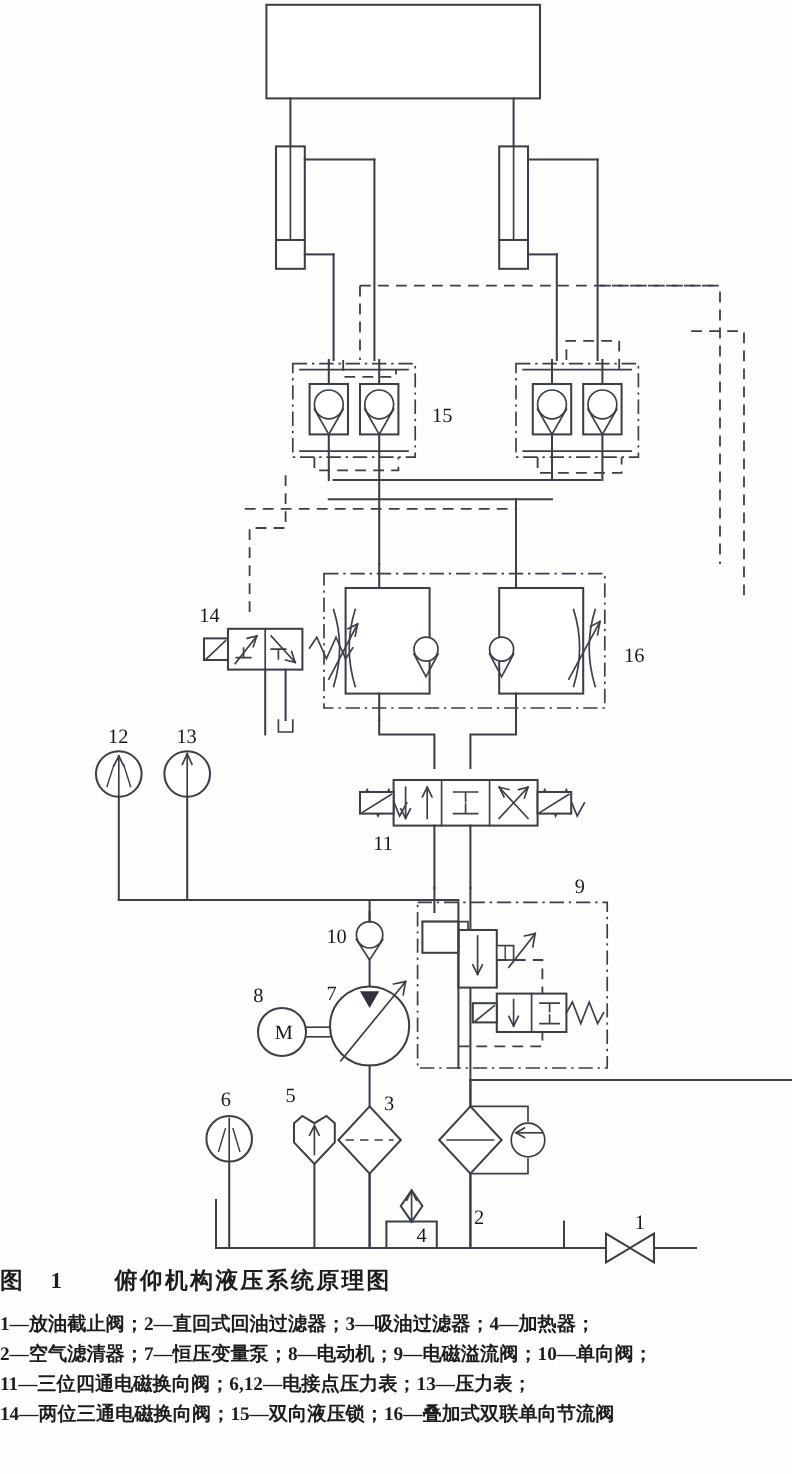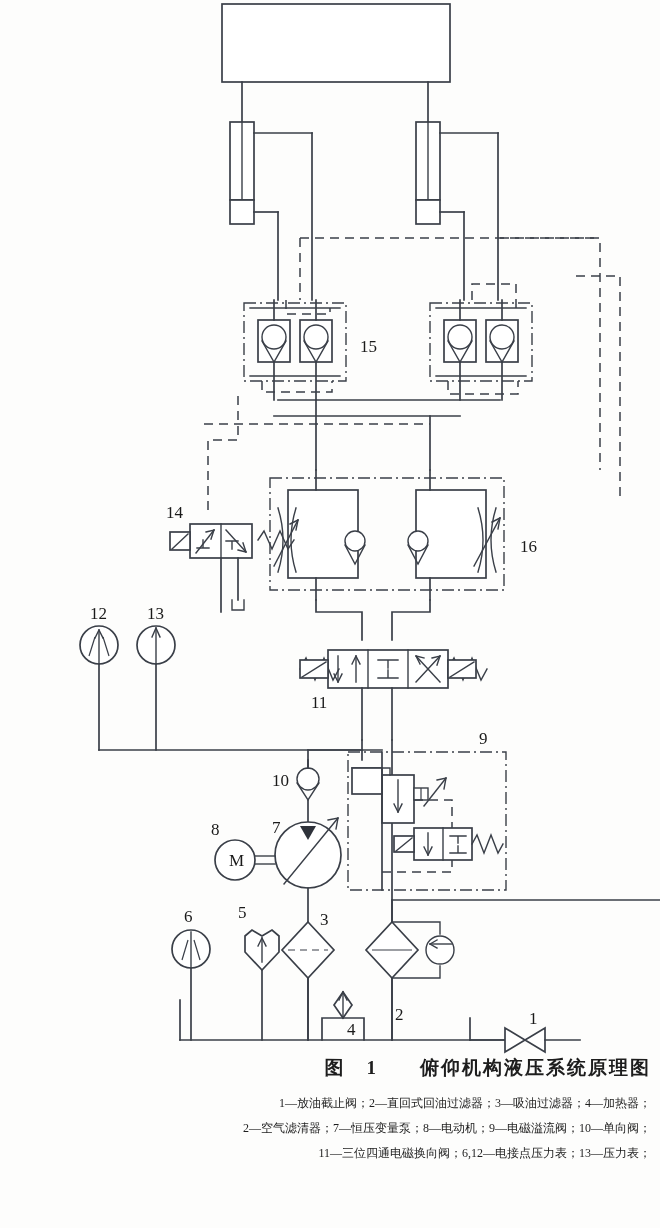--- a/index.html
+++ b/index.html
@@ -6,28 +6,28 @@
   html,body{margin:0;padding:0;background:#ffffff;}
   body{
     width:660px;height:1228px;position:relative;overflow:hidden;
     font-family:"Liberation Serif","DejaVu Serif",serif;
     background:#fdfdfc;
   }
   #sheet{position:absolute;left:0;top:0;width:660px;height:1228px;}
   svg#schematic{position:absolute;left:0;top:0;width:660px;height:1060px;}
   .captions{
     position:absolute;left:0;top:1055px;width:651px;
-    text-align:right;color:#1d1d1d;
+    text-align:left;color:#1d1d1d;
   }
   .fig-title{
     font-size:19px;font-weight:700;letter-spacing:2px;
     margin:0 0 10px 0;line-height:26px;white-space:pre;
   }
   .legend-line{
-    font-size:12px;font-weight:400;line-height:25px;
+    font-size:16px;font-weight:700;line-height:25px;
     margin:0;white-space:nowrap;
   }
   .num{fill:#1a1a1a;font-family:"Liberation Serif","DejaVu Serif",serif;font-size:17px;}
 </style>
 </head>
 <body>
 
 <div id="sheet">
 
   <svg id="schematic" viewBox="0 0 660 1060">
@@ -360,15 +360,16 @@
     <text class="num" x="166" y="518">14</text>
     <text class="num" x="360" y="352">15</text>
     <text class="num" x="520" y="552">16</text>
   </svg>
 
   <div class="captions">
     <p class="fig-title">图　1　　俯仰机构液压系统原理图</p>
     <p class="legend-line">1—放油截止阀；2—直回式回油过滤器；3—吸油过滤器；4—加热器；</p>
     <p class="legend-line">2—空气滤清器；7—恒压变量泵；8—电动机；9—电磁溢流阀；10—单向阀；</p>
     <p class="legend-line">11—三位四通电磁换向阀；6,12—电接点压力表；13—压力表；</p>
+    <p class="legend-line">14—两位三通电磁换向阀；15—双向液压锁；16—叠加式双联单向节流阀</p>
   </div>
 
 </div>
 
 </body></html>

